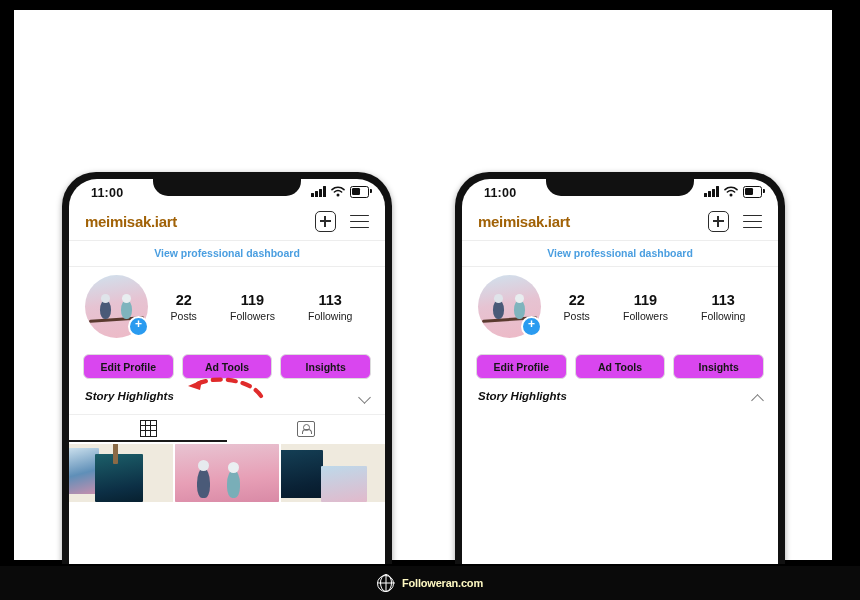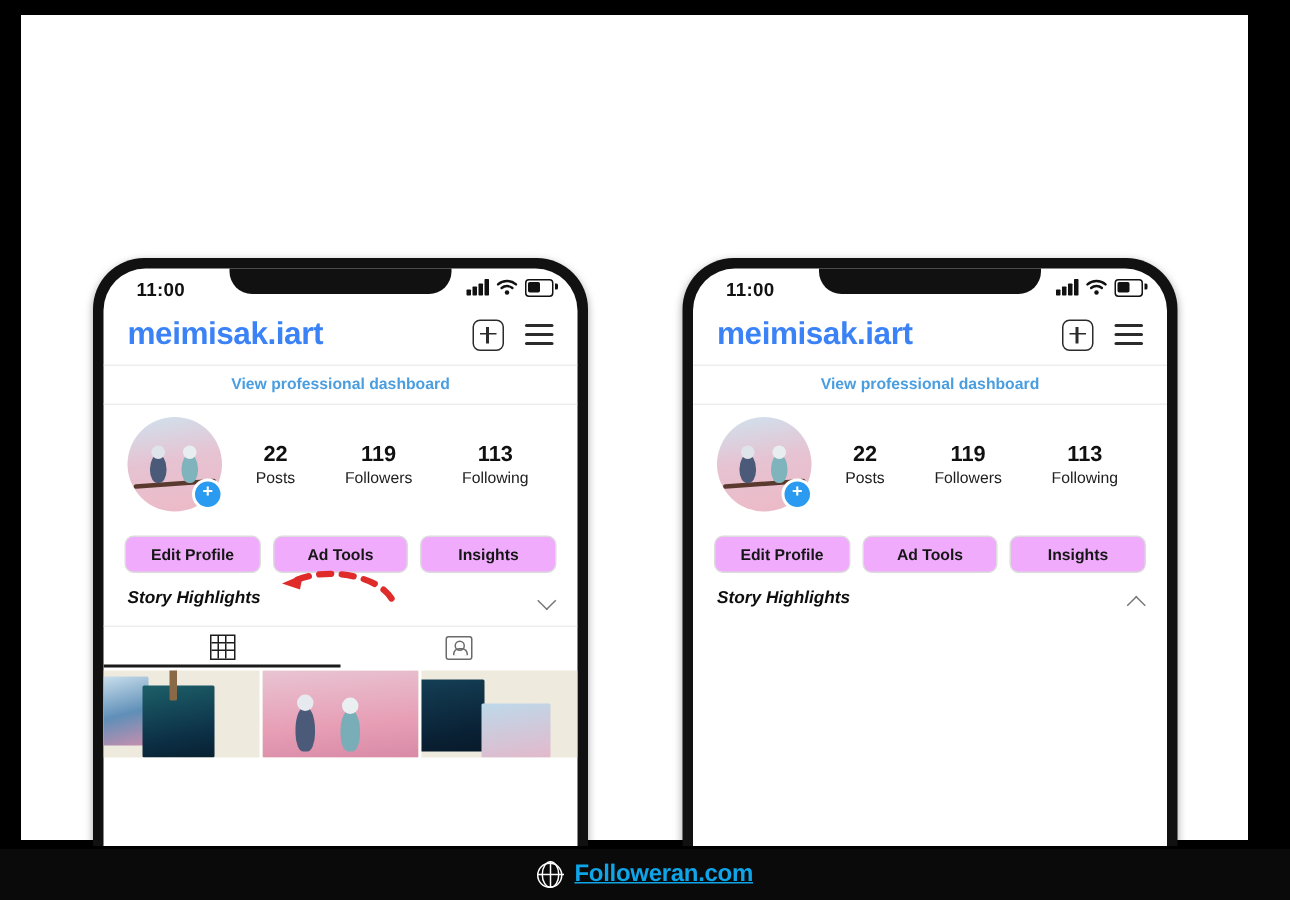--- a/index.html
+++ b/index.html
@@ -29,21 +29,21 @@
   .bars{display:flex;align-items:flex-end;gap:1.4px;height:11px;}
   .bars i{display:block;width:2.6px;background:#111;border-radius:.5px;}
   .bars i:nth-child(1){height:4px}.bars i:nth-child(2){height:6px}
   .bars i:nth-child(3){height:8.5px}.bars i:nth-child(4){height:11px}
   .batt{width:17px;height:9.5px;border:1.4px solid #111;border-radius:2.6px;position:relative;}
   .batt::after{content:"";position:absolute;right:-3.6px;top:2.4px;width:1.8px;height:4px;background:#111;border-radius:0 1px 1px 0;}
   .batt i{position:absolute;left:1.2px;top:1.2px;bottom:1.2px;width:8px;background:#111;border-radius:1.2px;}
 
   
   .hdr{display:flex;align-items:center;padding:2px 16px 8px 16px;}
-  .uname{font-size:21px;font-weight:800;color:#3b82f6;letter-spacing:-.3px;flex:1;}
+  .uname{font-size:15px;font-weight:800;color:#a16207;letter-spacing:-.3px;flex:1;}
   .hicons{display:flex;align-items:center;gap:14px;}
   .plusbox{width:19px;height:19px;border:1.7px solid #2b2b2b;border-radius:5px;position:relative;}
   .plusbox::before,.plusbox::after{content:"";position:absolute;background:#2b2b2b;}
   .plusbox::before{left:4px;right:4px;top:8px;height:1.7px;}
   .plusbox::after{top:4px;bottom:4px;left:8px;width:1.7px;}
   .burger{width:19px;height:14px;display:flex;flex-direction:column;justify-content:space-between;}
   .burger i{display:block;height:1.9px;background:#2b2b2b;border-radius:1px;}
 
   .divider{height:1px;background:#ededed;}
 
@@ -67,21 +67,21 @@
           background:#2a9bf0;border:2px solid #fff;color:#fff;font-size:12px;line-height:13px;
           text-align:center;font-weight:700;}
 
   .stats{flex:1;display:flex;justify-content:space-around;padding-left:6px;}
   .stat{text-align:center;}
   .snum{font-size:14.5px;font-weight:800;color:#101010;line-height:1.25;}
   .slab{font-size:10.5px;color:#202020;}
 
   
   .acts{display:flex;gap:8px;padding:12px 14px 0;}
-  .abtn{flex:1;height:23px;border:1px solid #dcdcdc;border-radius:6px;background:#f0abfc;
+  .abtn{flex:1;height:23px;border:1px solid #dcdcdc;border-radius:6px;background:#d946ef;
         font-size:10.5px;font-weight:700;color:#161616;display:flex;align-items:center;justify-content:center;}
 
   
   .sh{padding:11px 16px 0;position:relative;font-style:italic;}
   .sh-title{font-size:11.5px;font-weight:800;color:#0e0e0e;}
   .sh-sub{font-size:10px;color:#3d3d3d;margin-top:3px;}
   .chev{position:absolute;right:16px;top:14px;width:8px;height:8px;border-right:1.6px solid #777;border-bottom:1.6px solid #777;}
   .chev.down{transform:rotate(45deg);}
   .chev.up{transform:rotate(-135deg);top:17px;}
 
@@ -120,21 +120,21 @@
   
   .footer{position:absolute;left:0;right:0;bottom:0;height:34px;background:#0a0a0a;
           display:flex;align-items:center;justify-content:center;gap:8px;}
   .globe{width:15px;height:15px;border:1.5px solid #fff;border-radius:50%;position:relative;}
   .globe::before{content:"";position:absolute;left:50%;top:-1.5px;bottom:-1.5px;width:0;
                  border-left:1.5px solid #fff;transform:translateX(-50%);}
   .globe::after{content:"";position:absolute;left:-1.5px;right:-1.5px;top:50%;height:0;
                 border-top:1.5px solid #fff;transform:translateY(-50%);}
   .gcurve{position:absolute;left:1.5px;right:1.5px;top:-1.5px;bottom:-1.5px;
           border:1.5px solid #fff;border-radius:50%;}
-  .fname{color:#0ea5e9;font-size:16px;font-weight:600;letter-spacing:-.2px;text-decoration:underline;}
+  .fname{color:#fef9c3;font-size:11px;font-weight:600;letter-spacing:-.2px;}
 </style>
 </head>
 <body>
 
 <div id="root">
   <div class="page">
 
     <div class="phone left">
       <div class="screen">
 

